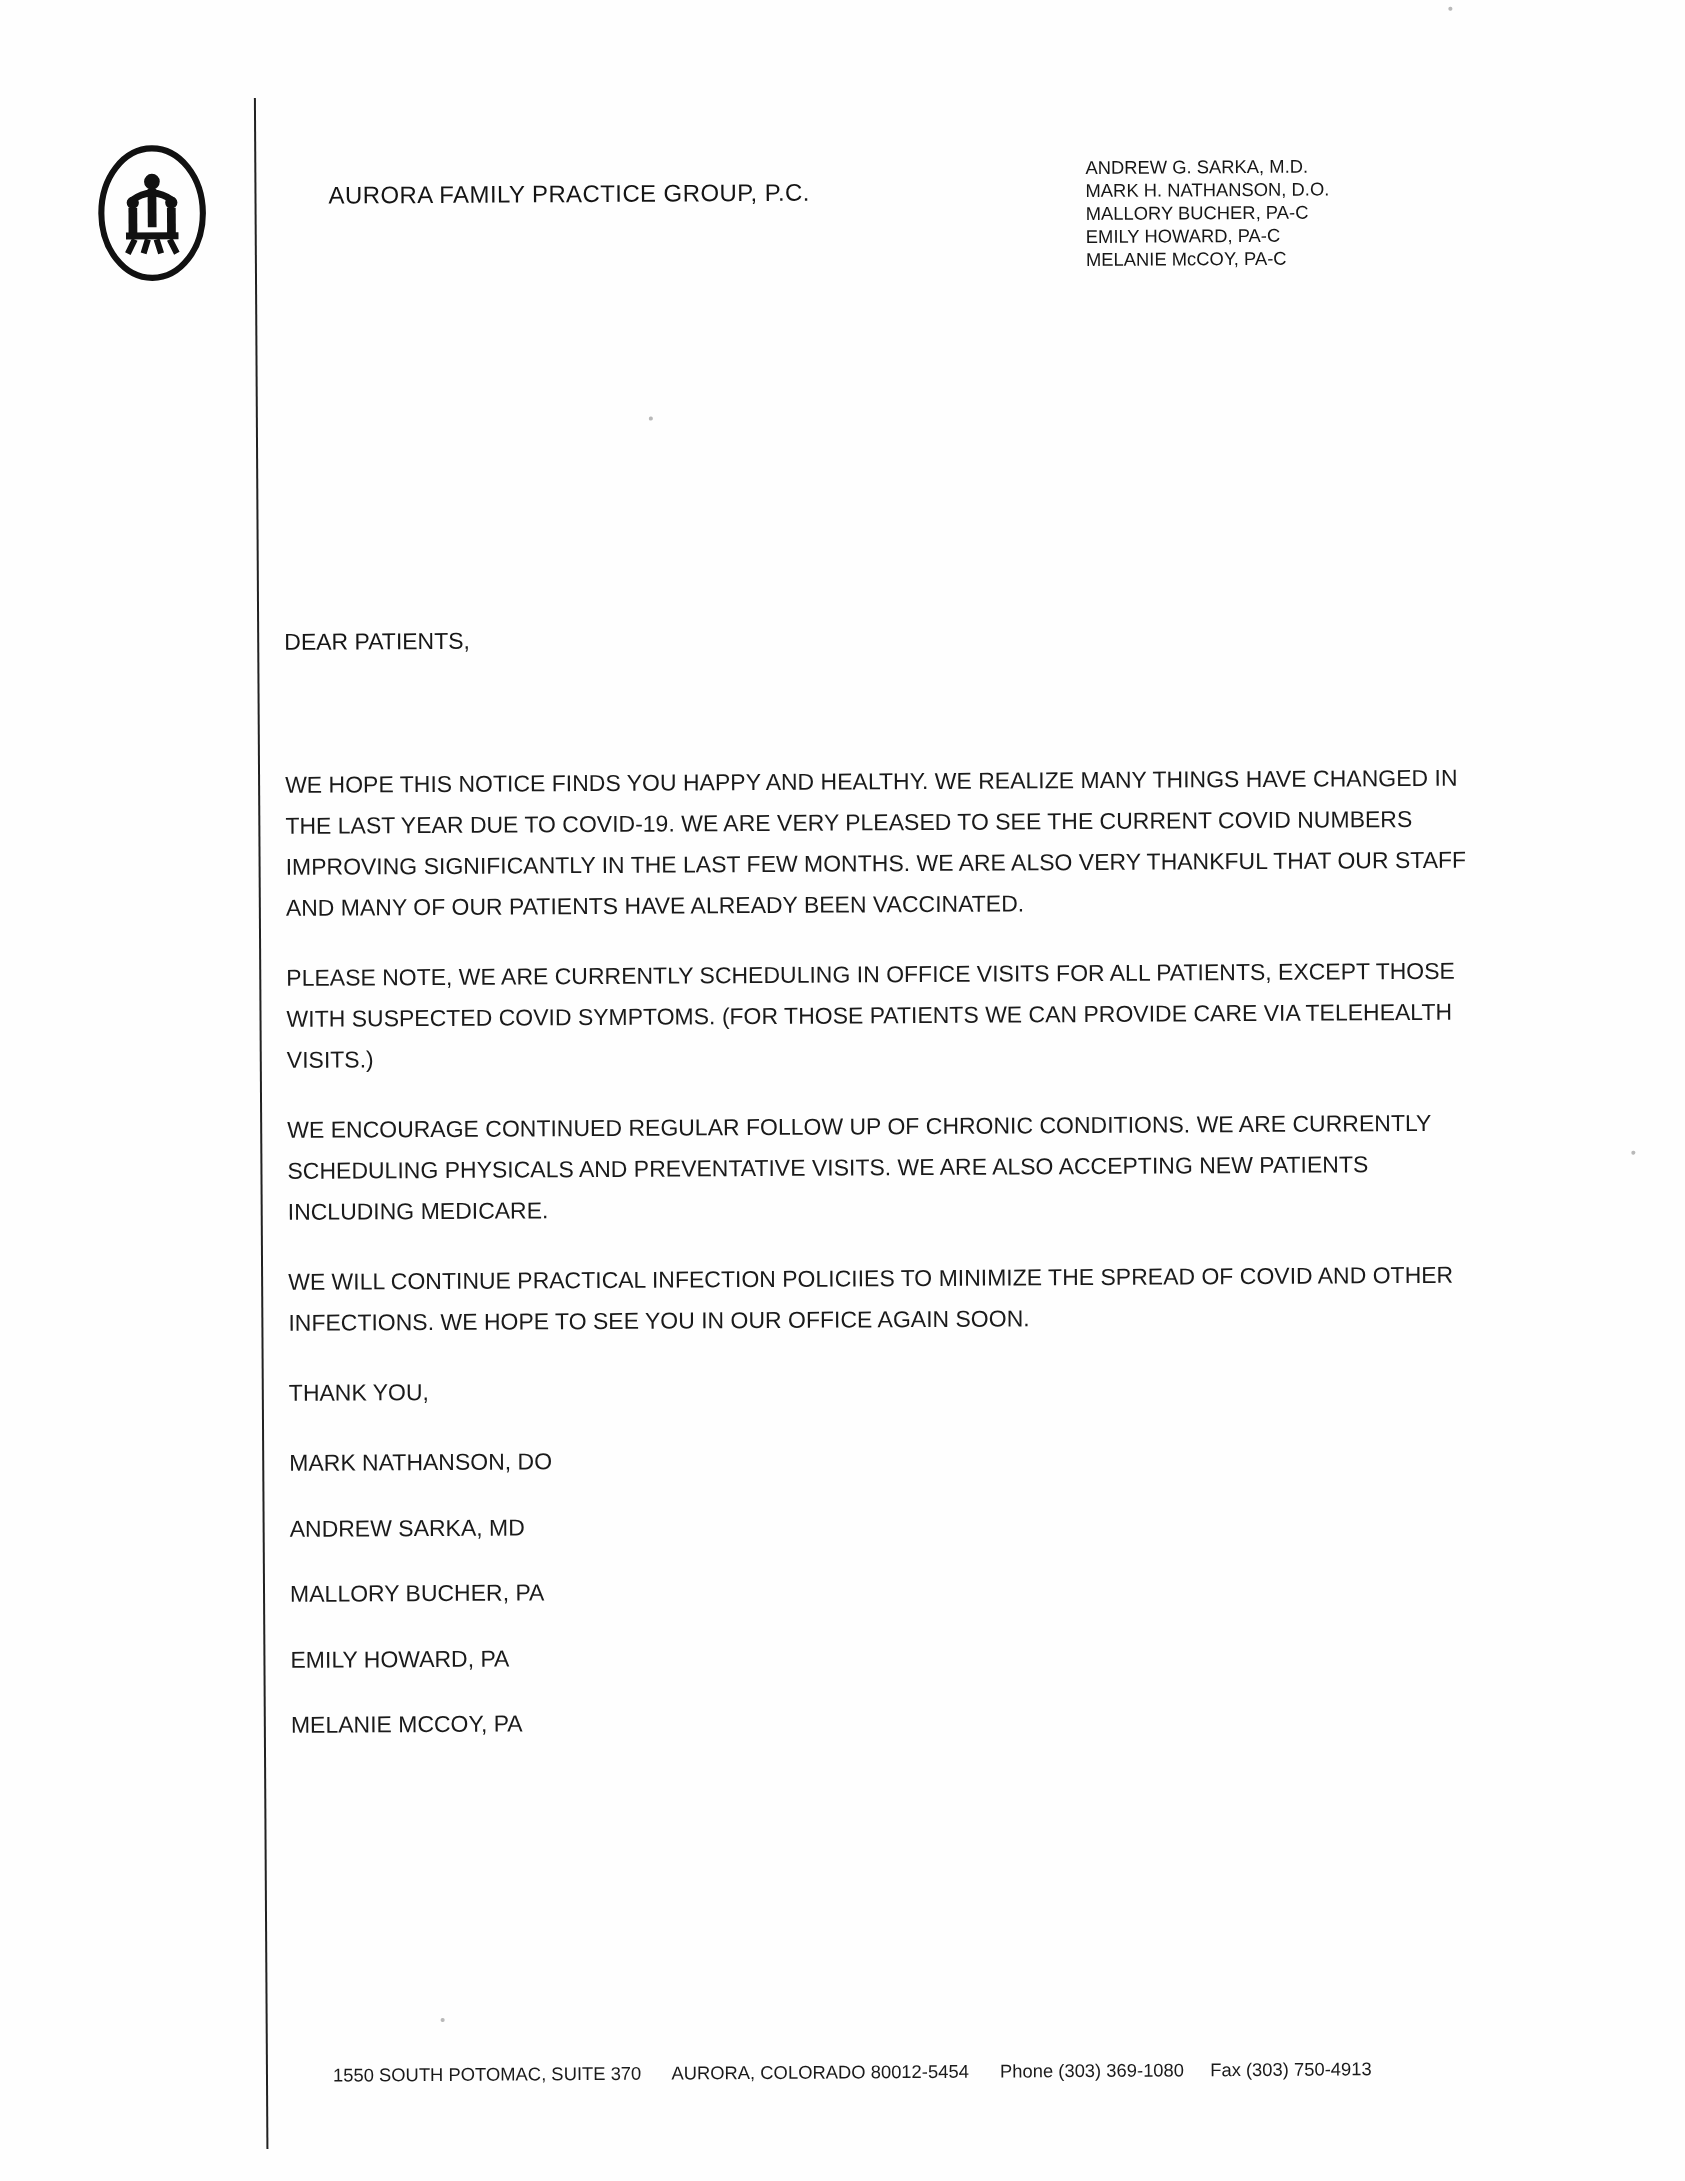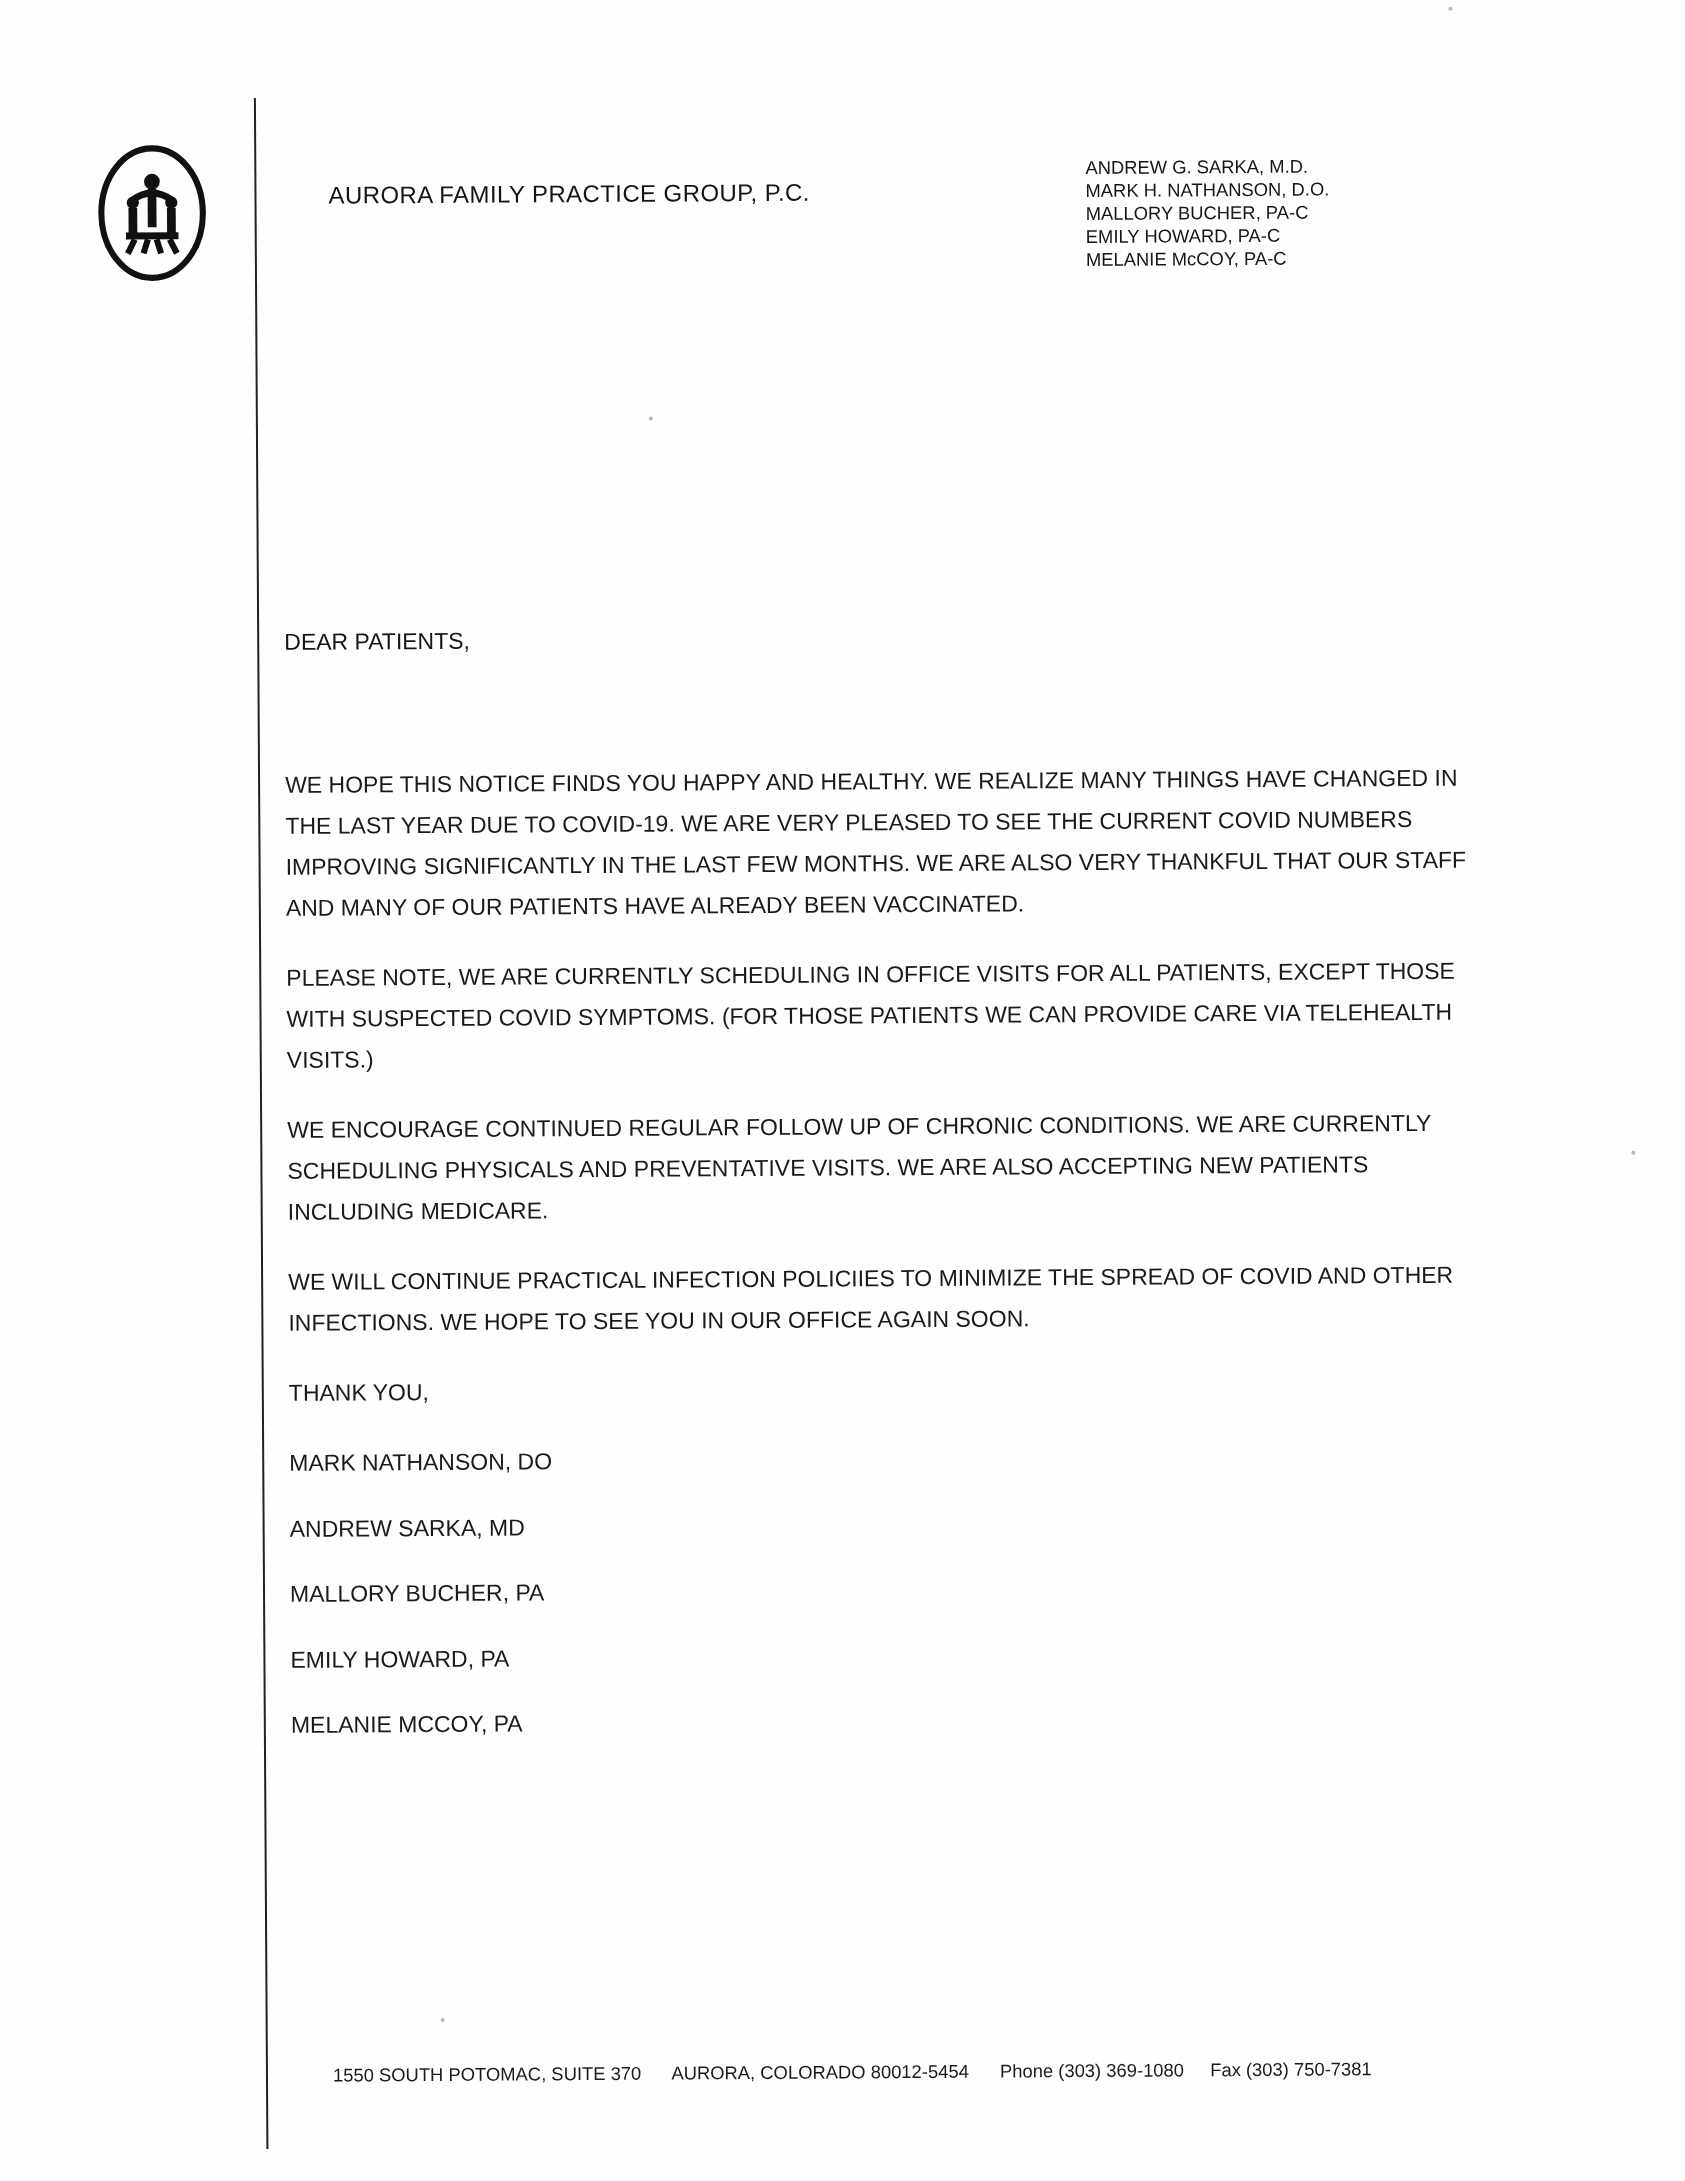--- a/index.html
+++ b/index.html
@@ -147,21 +147,21 @@
       <div class="sig">ANDREW SARKA, MD</div>
       <div class="sig">MALLORY BUCHER, PA</div>
       <div class="sig">EMILY HOWARD, PA</div>
       <div class="sig">MELANIE MCCOY, PA</div>
     </div>
 
     <div class="footer">
       <span>1550 SOUTH POTOMAC, SUITE 370</span>
       <span>AURORA, COLORADO 80012-5454</span>
       <span class="phone">Phone (303) 369-1080</span>
-      <span>Fax (303) 750-7381</span>
+      <span>Fax (303) 750-4913</span>
     </div>
 
     <div class="speck" style="left:1455px; top:14px;"></div>
     <div class="speck" style="left:653px; top:419px;"></div>
     <div class="speck" style="left:1631px; top:1159px;"></div>
     <div class="speck" style="left:435px; top:2019px;"></div>
 
   </div>
 </div>
 

